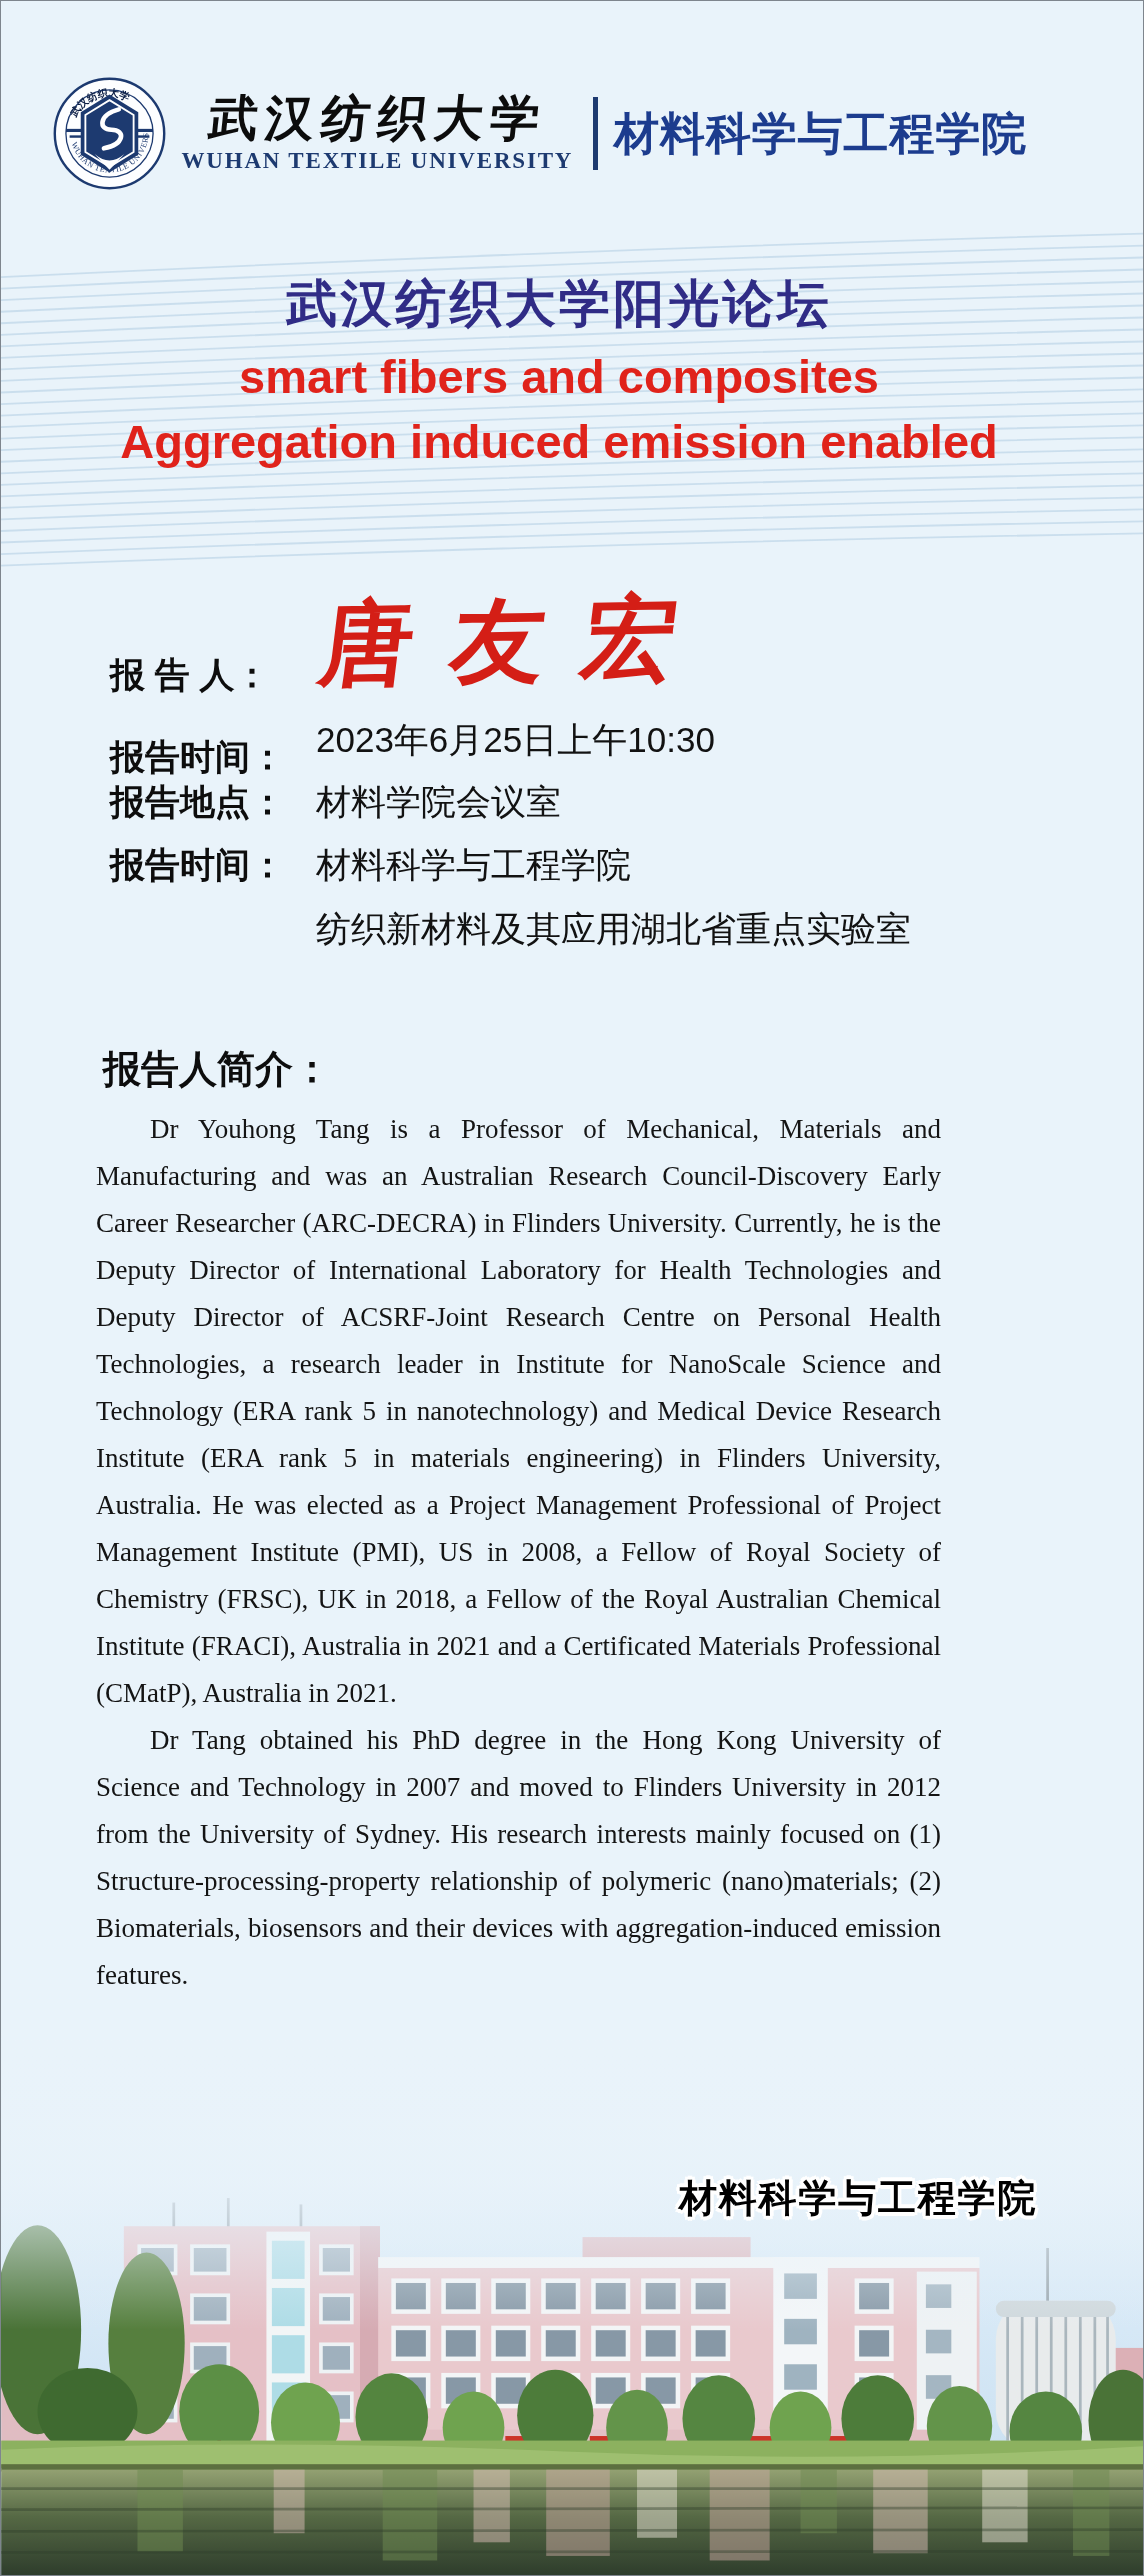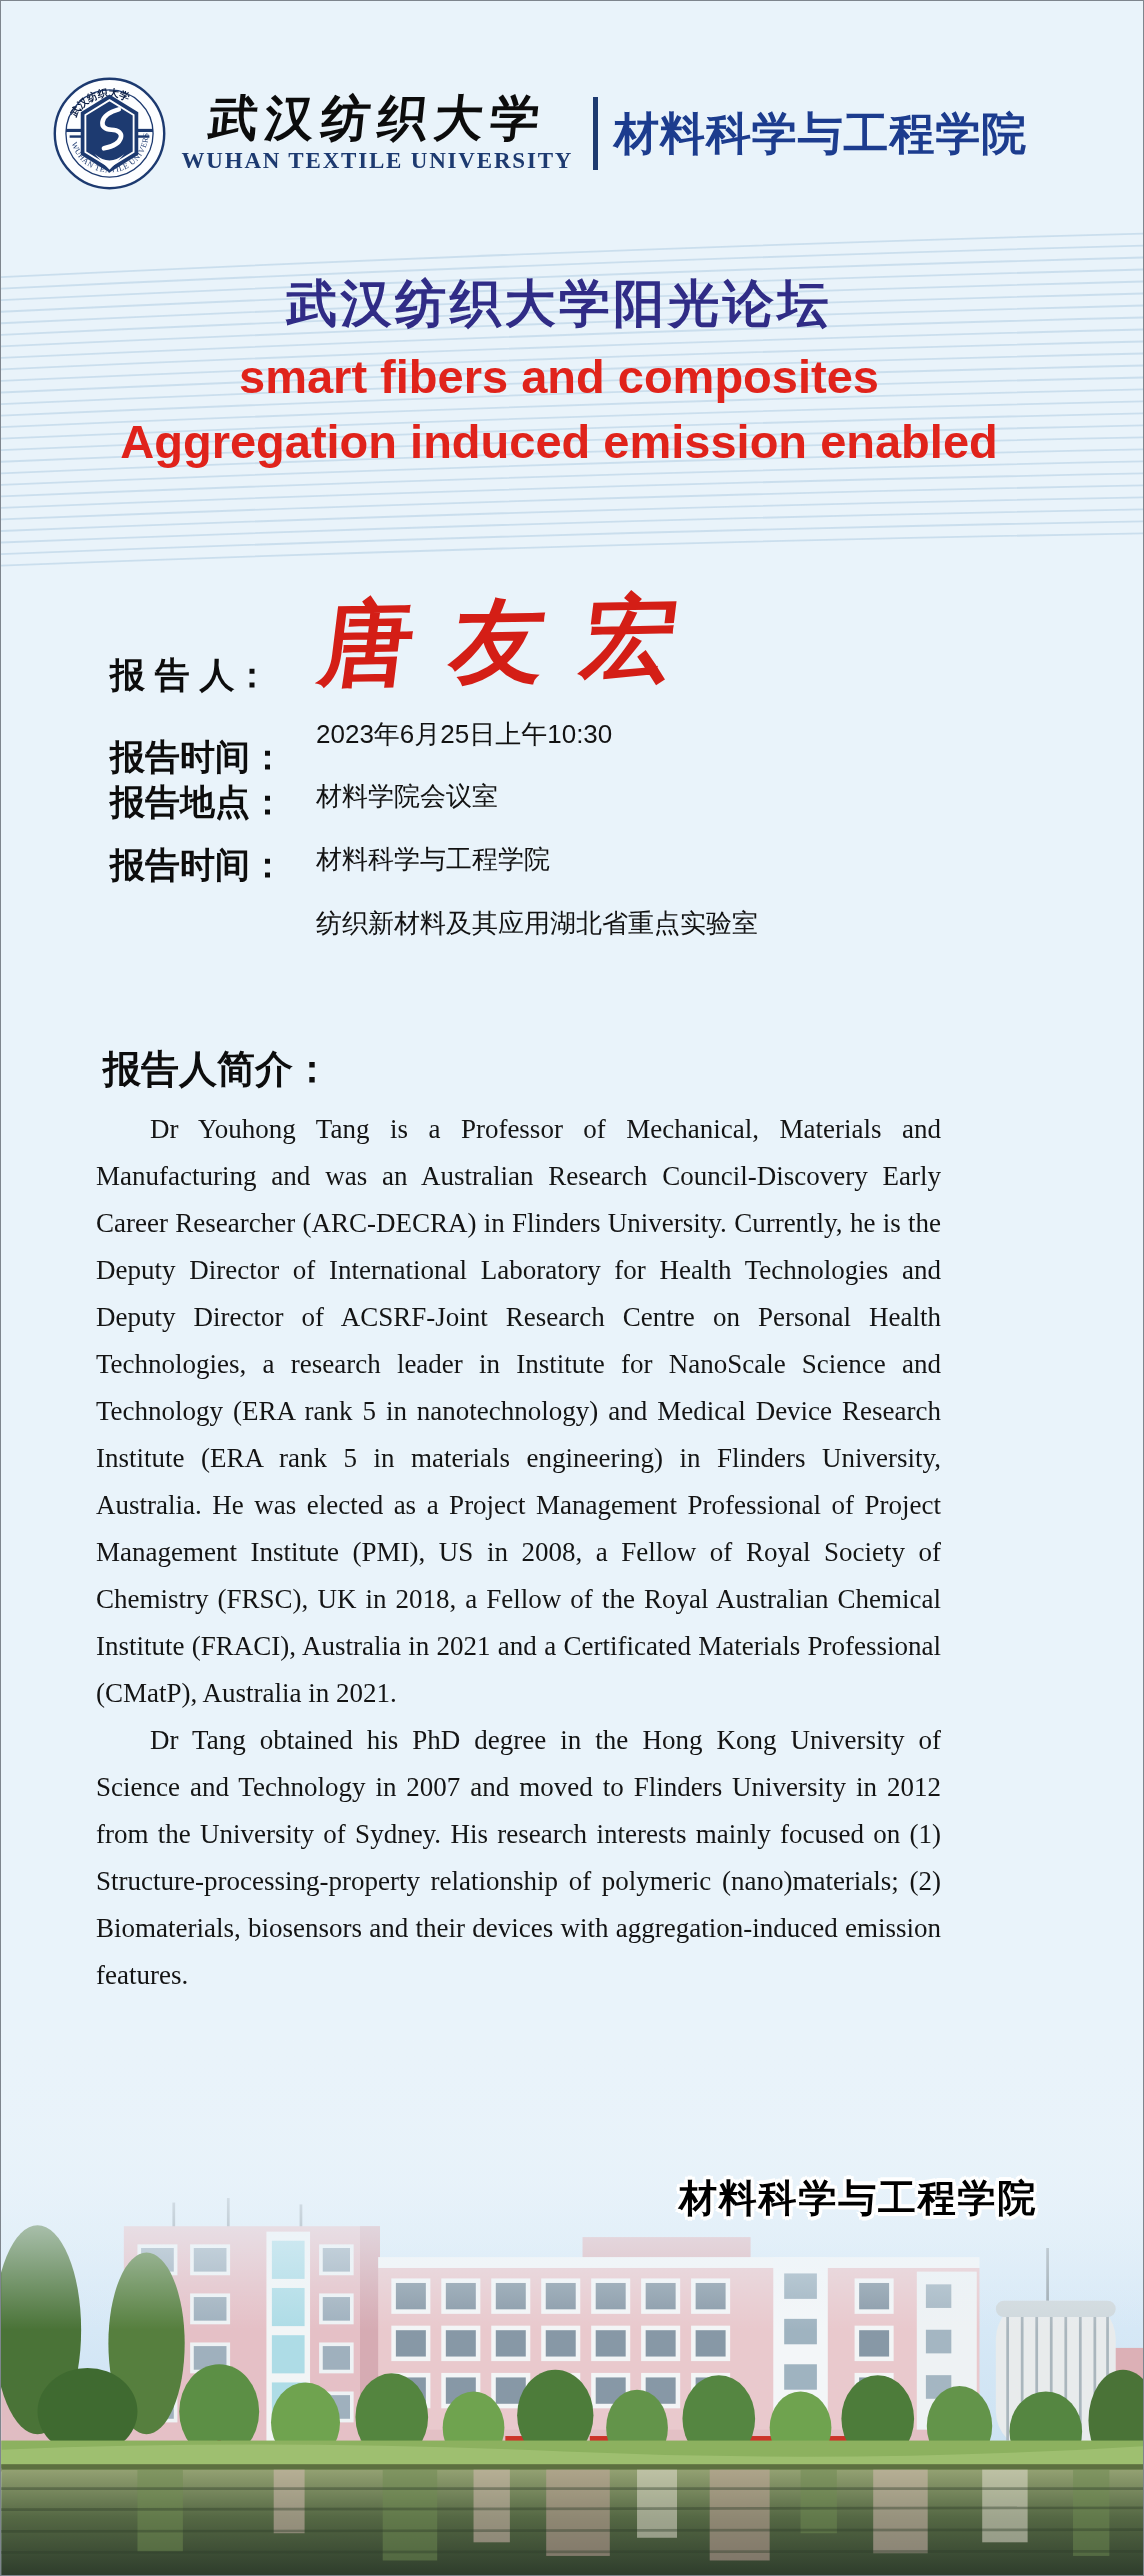--- a/index.html
+++ b/index.html
@@ -28,21 +28,21 @@
   .forum-title{
     position:absolute;top:42px;left:0;width:100%;text-align:center;
     font-size:51px;font-weight:bold;color:#302c86;letter-spacing:3.6px;
   }
   .talk-title{
     position:absolute;top:116px;left:0;width:100%;text-align:center;
     font-size:47px;font-weight:bold;color:#e0231b;line-height:65px;
   }
   
   .row-label{position:absolute;left:109px;font-size:35px;font-weight:bold;color:#0d0d0d;white-space:nowrap;}
-  .row-value{position:absolute;left:315px;font-size:26px;color:#121212;white-space:nowrap;}
+  .row-value{position:absolute;left:315px;font-size:35px;color:#121212;white-space:nowrap;}
   .speaker-name{
     position:absolute;left:320px;top:589px;
     font-family:"DejaVu Serif",serif;font-size:93px;font-weight:bold;color:#d41e16;
     letter-spacing:38px;transform:skewX(-8deg) rotate(-1deg);white-space:nowrap;line-height:1.1;
   }
   
   .bio-heading{position:absolute;left:102px;top:1043px;font-size:38px;font-weight:bold;color:#0d0d0d;}
   .bio-text{
     position:absolute;left:95px;top:1105px;width:845px;
     font-family:"Liberation Serif","DejaVu Serif",serif;font-size:27px;line-height:47px;

